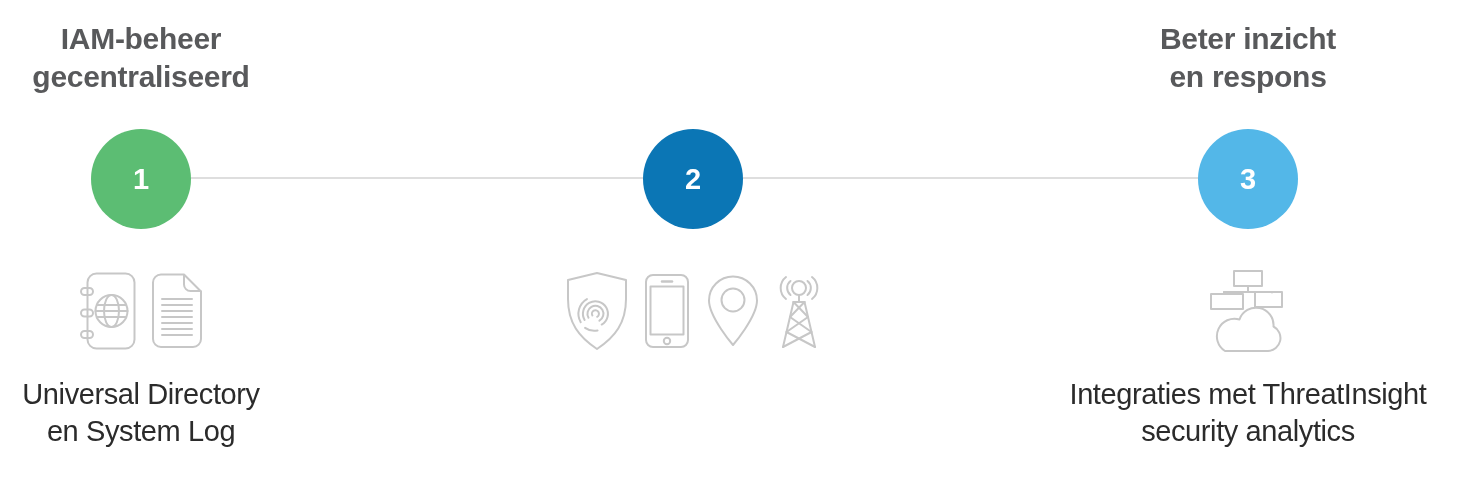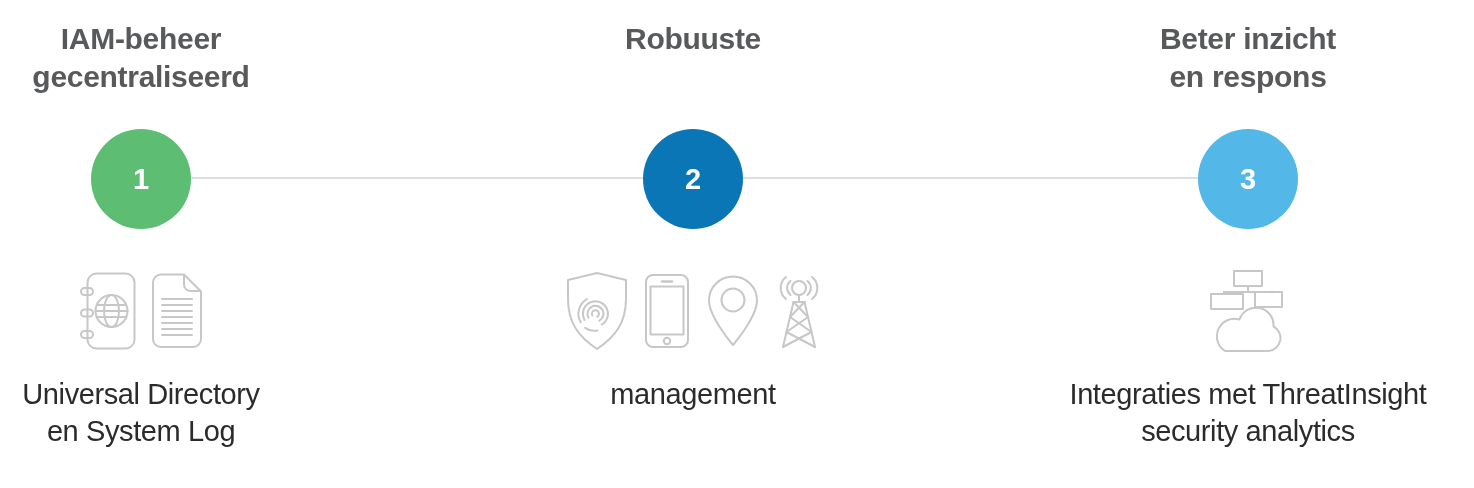--- a/index.html
+++ b/index.html
@@ -94,21 +94,20 @@
       </svg>
     </div>
     <div class="caption">
       <div>Universal Directory</div>
       <div>en System Log</div>
     </div>
   </div>
 
   <div class="col c2">
     <div class="title">
-      <div>Robuuste</div>
     </div>
     <div class="circle" style="background: rgb(11, 118, 181);">
       <span class="num">2</span>
     </div>
     <div class="icons">
       <svg width="64" height="80" viewBox="0 0 64 80" fill="none" stroke="currentColor" stroke-width="2" stroke-linecap="round" stroke-linejoin="round">
         <path d="M32,2 L61,9 V28 C61,52 50,66 32,78 C14,66 3,52 3,28 V9 Z"></path>
         <g transform="rotate(-30 30 43)">
           <path d="M27,43 a3.5,3.5 0 1 1 3.5,3.5"></path>
           <path d="M22.5,43 a8,8 0 1 1 8,8"></path>
@@ -136,21 +135,20 @@
         <line x1="23" y1="22" x2="23" y2="29"></line>
         <line x1="17.5" y1="29" x2="28.5" y2="29"></line>
         <line x1="17.5" y1="29" x2="7" y2="74"></line>
         <line x1="28.5" y1="29" x2="39" y2="74"></line>
         <path d="M17.5,29 L32,44 M28.5,29 L14,44"></path>
         <path d="M14,44 L35.5,59 M32,44 L10.5,59"></path>
         <path d="M10.5,59 L39,74 M35.5,59 L7,74"></path>
       </svg>
     </div>
     <div class="caption">
-      <div>management</div>
     </div>
   </div>
 
   <div class="col c3">
     <div class="title">
       <div>Beter inzicht</div>
       <div>en respons</div>
     </div>
     <div class="circle" style="background: rgb(83, 183, 232);">
       <span class="num">3</span>

